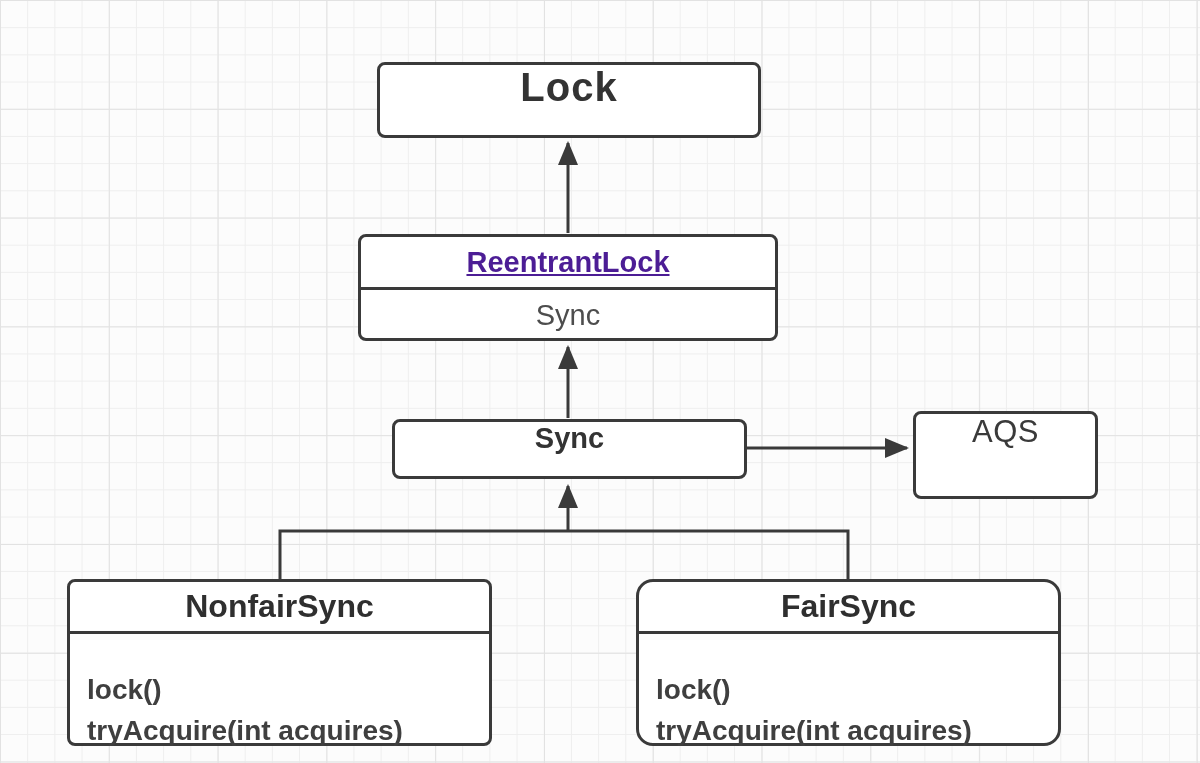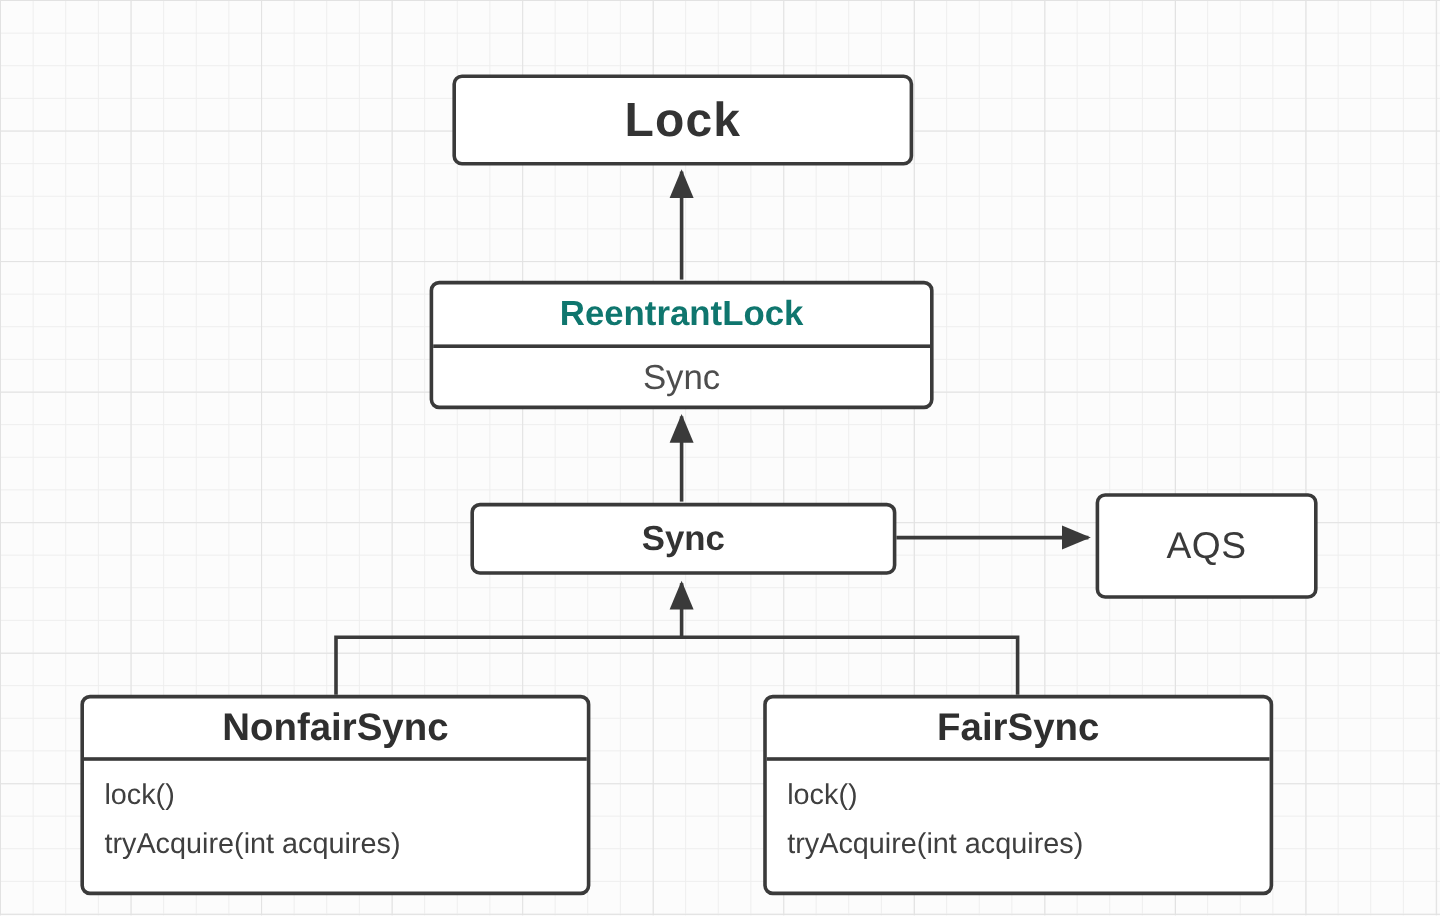--- a/index.html
+++ b/index.html
@@ -30,42 +30,42 @@
   .node {
     position: absolute;
     box-sizing: border-box;
     background: #ffffff;
     border: 3px solid #3a3a3a;
     border-radius: 8px;
     color: #333333;
   }
   .node.simple {
     display: flex;
-    align-items: center;
     justify-content: center;
   }
   #node-lock   { left: 377px; top: 62px;  width: 384px; height: 76px;
                  font-size: 40px; font-weight: 700; letter-spacing: 1px; }
   #node-reentrantlock { left: 358px; top: 234px; width: 420px; height: 107px; }
   #node-sync   { left: 392px; top: 419px; width: 355px; height: 60px;
                  font-size: 29px; font-weight: 700; }
   #node-aqs    { left: 913px; top: 411px; width: 185px; height: 88px;
                  font-size: 31px; font-weight: 500; color: #3a3a3a; letter-spacing: 0.5px; }
   #node-nonfairsync { left: 67px;  top: 579px; width: 425px; height: 167px; }
-  #node-fairsync    { left: 636px; top: 579px; width: 425px; height: 167px; }
+  #node-fairsync    { left: 636px; top: 579px; width: 425px; height: 167px; border-radius: 17px; }
 
   .compartment-title {
     height: 50px;
     border-bottom: 3px solid #3a3a3a;
     display: flex;
     align-items: center;
     justify-content: center;
     font-size: 29px;
     font-weight: 700;
-    color: #0f766e;
+    color: #4c1d95;
+    text-decoration: underline;
   }
   .compartment-field {
     height: 50px;
     display: flex;
     align-items: center;
     justify-content: center;
     font-size: 29px;
     font-weight: 400;
     color: #4d4d4d;
   }
@@ -74,23 +74,24 @@
     border-bottom: 3px solid #3a3a3a;
     display: flex;
     align-items: center;
     justify-content: center;
     font-size: 32px;
     font-weight: 700;
     color: #2f2f2f;
   }
   .class-body {
     padding: 8px 0 0 17px;
-    font-size: 24px;
-    font-weight: 400;
+    font-size: 28px;
+    font-weight: 700;
     color: #3f3f3f;
+    margin-top: 27px;
   }
   .method-line {
     line-height: 41px;
     white-space: nowrap;
   }
 </style>
 </head>
 <body>
 
 <div class="canvas">

